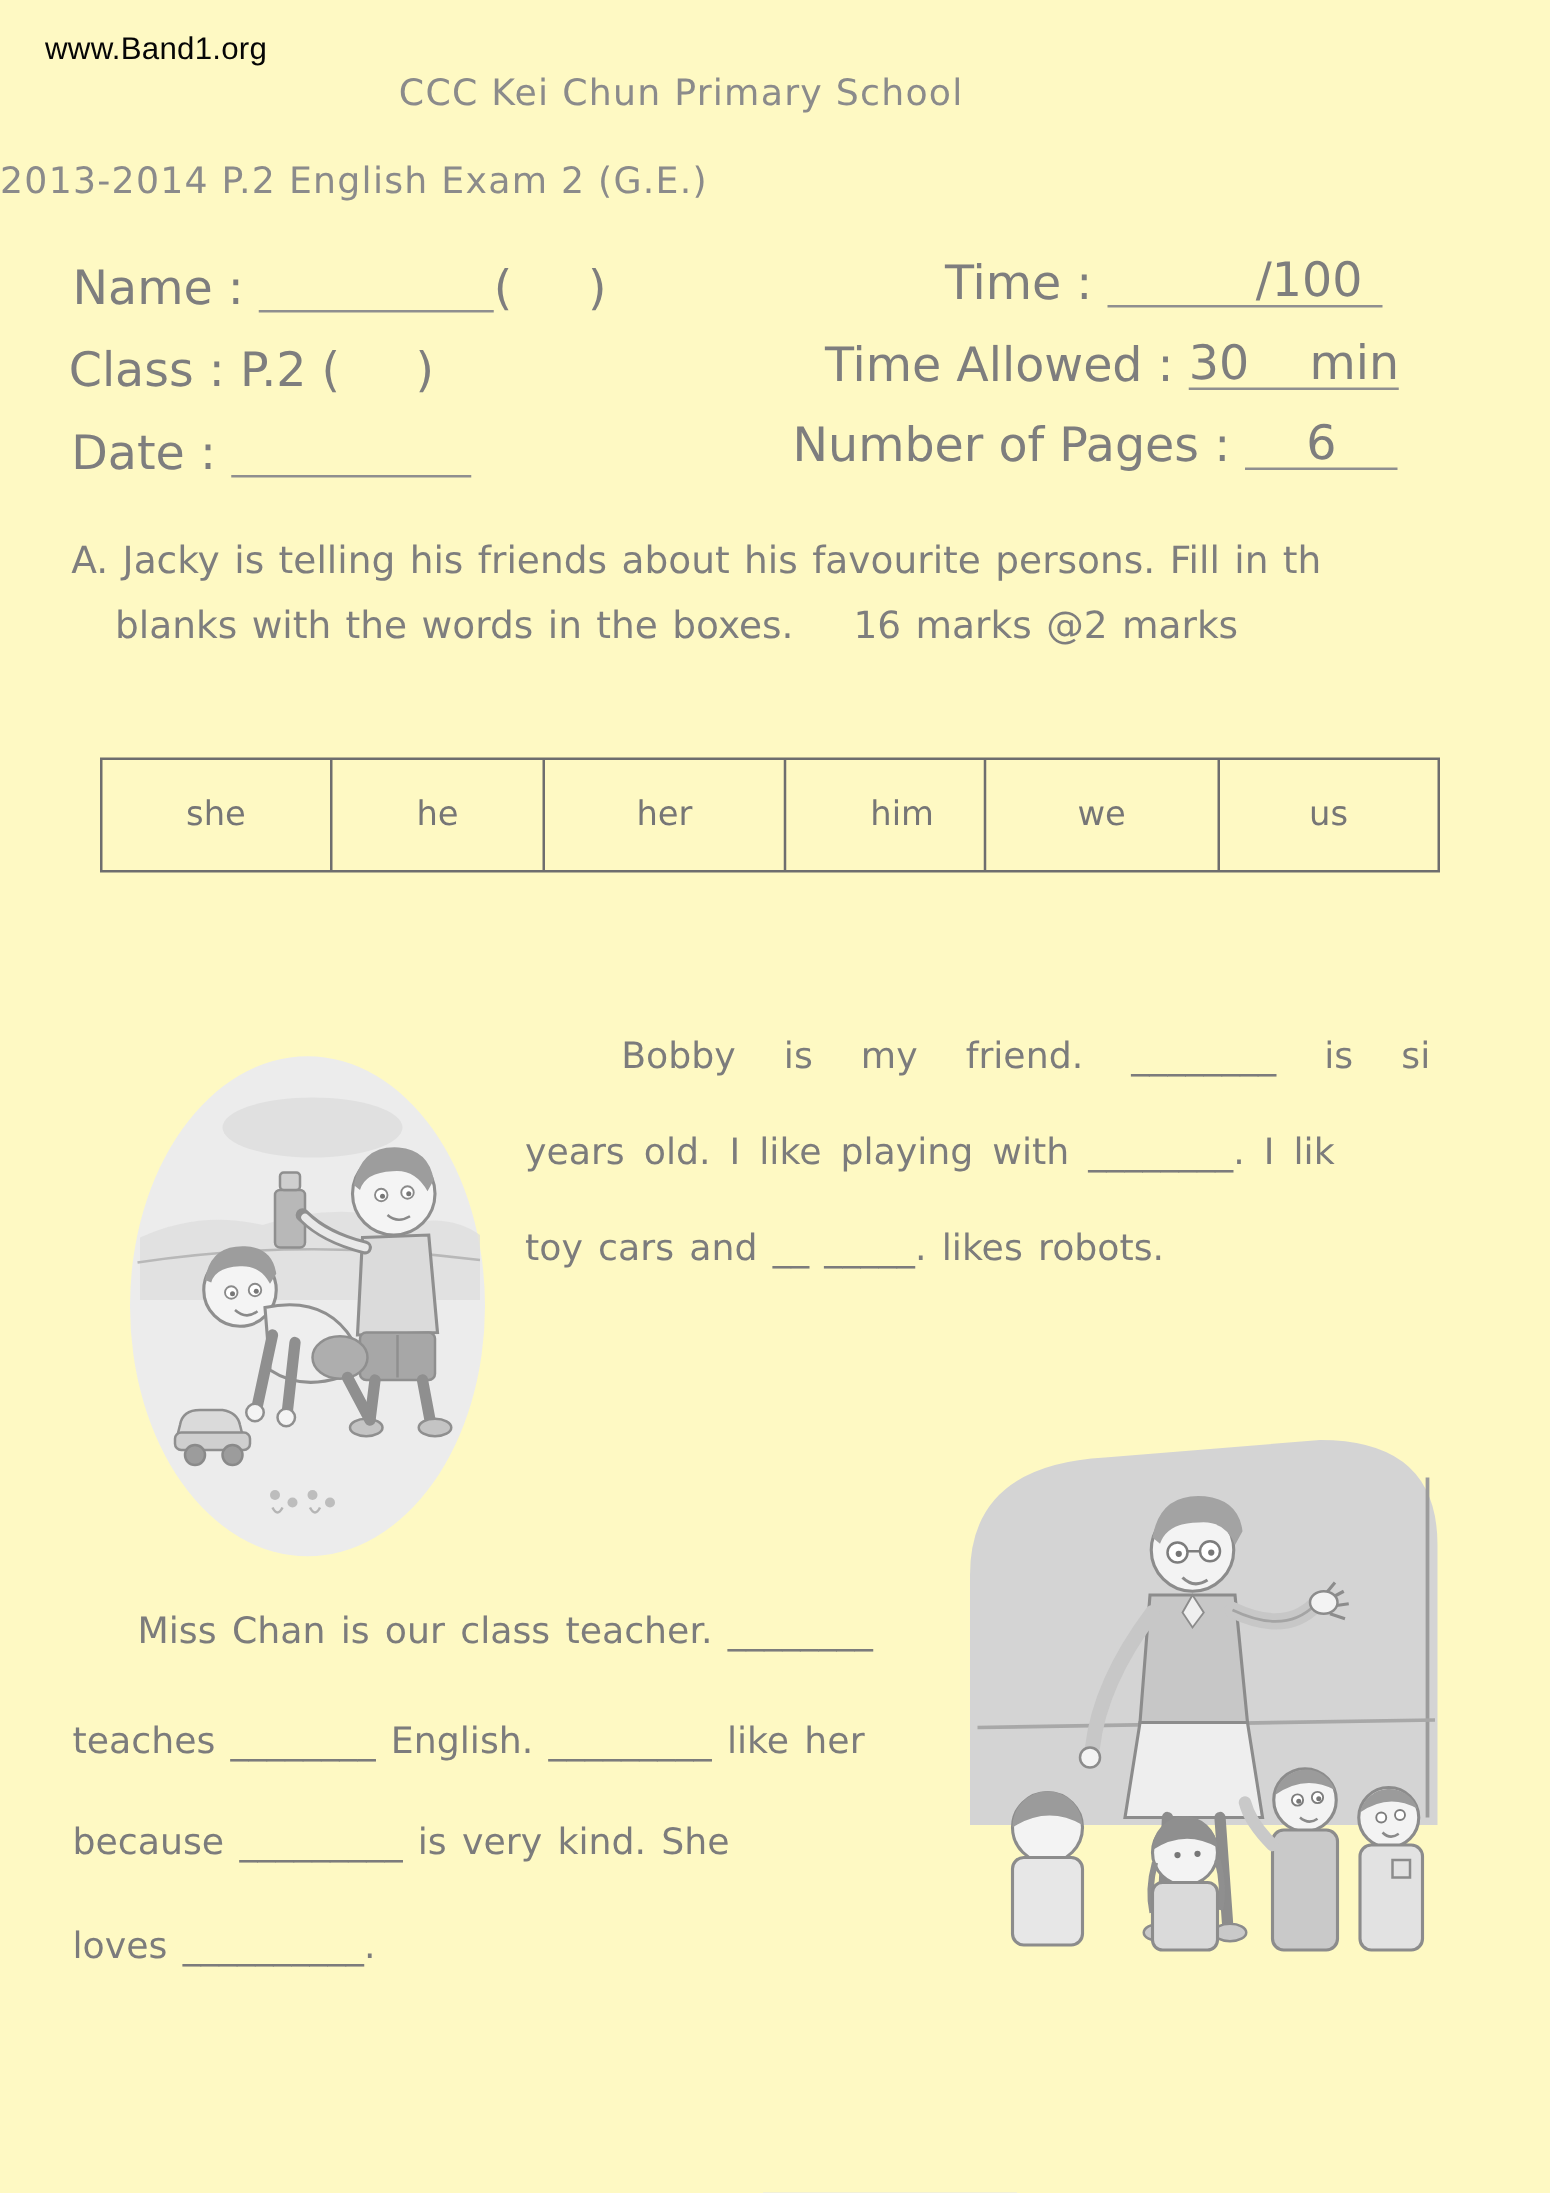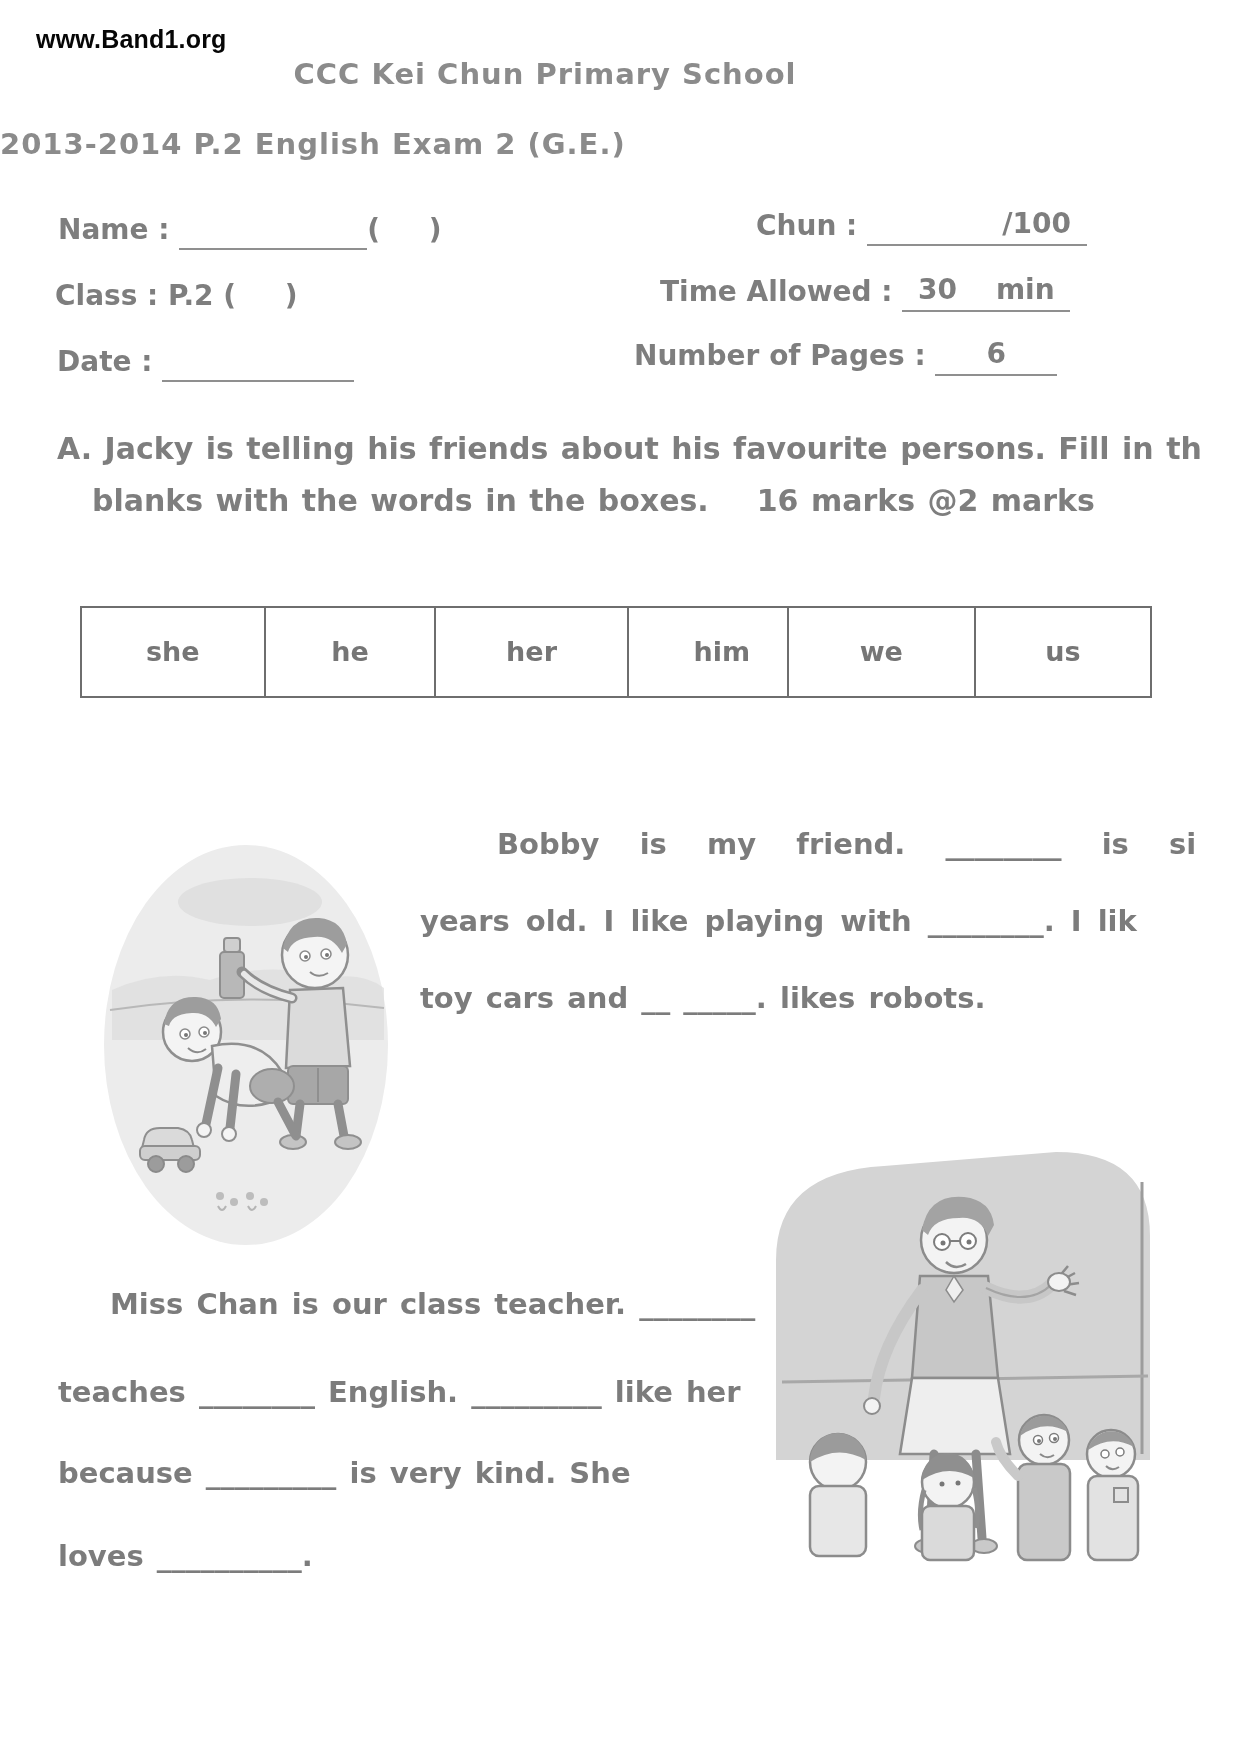--- a/index.html
+++ b/index.html
@@ -1,30 +1,30 @@
 <!DOCTYPE html>
 <html><head>
 <meta charset="utf-8">
 <style>
   html,body { margin:0; padding:0; background:#e8e8e8; }
   .page {
-    position:relative; width:1240px; height:1754px; background:#ffffff;
-    overflow:hidden; font-family:"DejaVu Sans", sans-serif; color:#7b7b7b;font-weight:bold;
+    position:relative; width:1240px; height:1754px; background:#fef9c3;
+    overflow:hidden; font-family:"DejaVu Sans", sans-serif; color:#7b7b7b;
   }
   .abs { position:absolute; white-space:pre; line-height:1.25; }
 
   .watermark { left:36px; top:24px; font-size:25px; color:#060606;
                font-family:"Liberation Sans", sans-serif; letter-spacing:0.2px; }
 
   .title1 { left:0; top:56px;  width:1090px; text-align:center; font-size:29px;
             color:#8b8b8b; letter-spacing:1px; }
   .title2 { left:0; top:126px; width:1090px; text-align:left; font-size:29px;
             color:#8b8b8b; letter-spacing:1px; }
 
-  .inforow { font-size:28px; line-height:40px; color:#7e7e7e; }
+  .inforow { font-size:38px; line-height:40px; color:#7e7e7e; }
   .row-name  { left:58px;  top:208px; }
   .row-class { left:55px;  top:276px; }
   .row-date  { left:57px;  top:340px; }
   .row-marks { left:756px; top:204px; }
   .row-time  { left:660px; top:270px; }
   .row-pages { left:634px; top:334px; }
 
   .blankline { display:inline-block; border-bottom:2px solid #8f8f8f;
                height:40px; vertical-align:bottom; }
   .bl-name { width:188px; }
@@ -70,21 +70,21 @@
 
   <div class="abs title1">CCC Kei Chun Primary School</div>
   <div class="abs title2">2013-2014 P.2 English Exam 2 (G.E.)</div>
 
   <div class="abs inforow row-name"><span>Name :</span> <span class="blankline bl-name"></span><span>(     )</span></div>
 
   <div class="abs inforow row-class"><span>Class : P.2 (     )</span></div>
 
   <div class="abs inforow row-date"><span>Date :</span> <span class="blankline bl-date"></span></div>
 
-  <div class="abs inforow row-marks"><span>Chun : </span><span class="uval uv-marks">/100</span></div>
+  <div class="abs inforow row-marks"><span>Time : </span><span class="uval uv-marks">/100</span></div>
 
   <div class="abs inforow row-time"><span>Time Allowed : </span><span class="uval uv-time">30    min</span></div>
 
   <div class="abs inforow row-pages"><span>Number of Pages : </span><span class="uval uv-pages">6</span></div>
 
   <div class="abs instr instr1">A. Jacky is telling his friends about his favourite persons. Fill in th</div>
   <div class="abs instr instr2"><span>blanks with the words in the boxes.</span><span class="marksnote">16 marks @2 marks</span></div>
 
   <div class="abs wordbox">
     <div class="wordcell wc0"><span>she</span></div>

